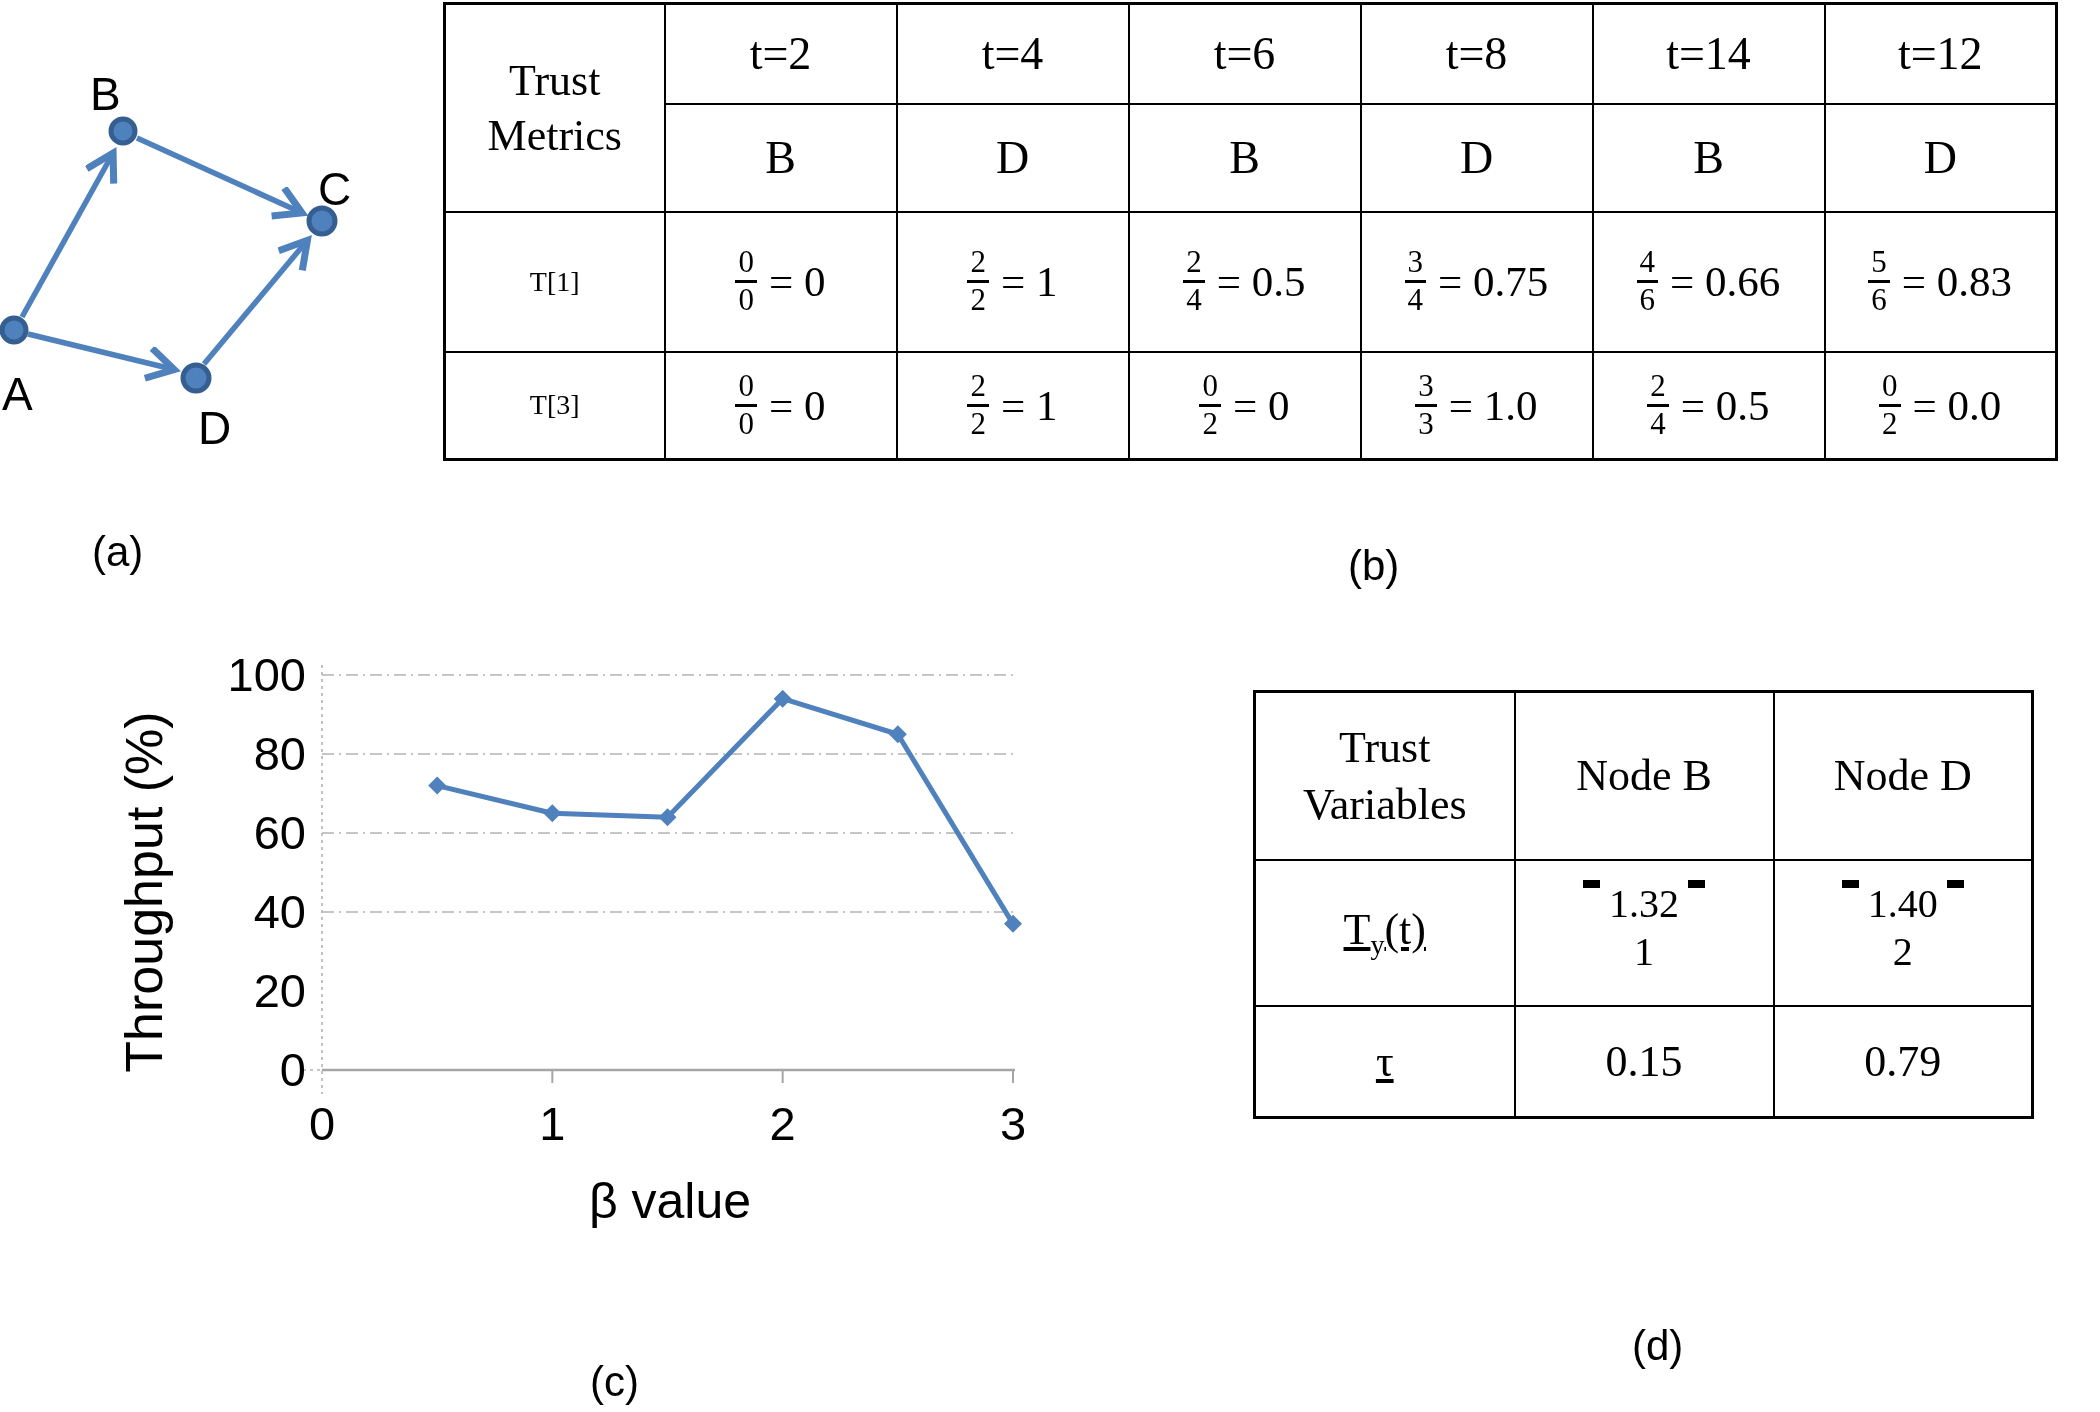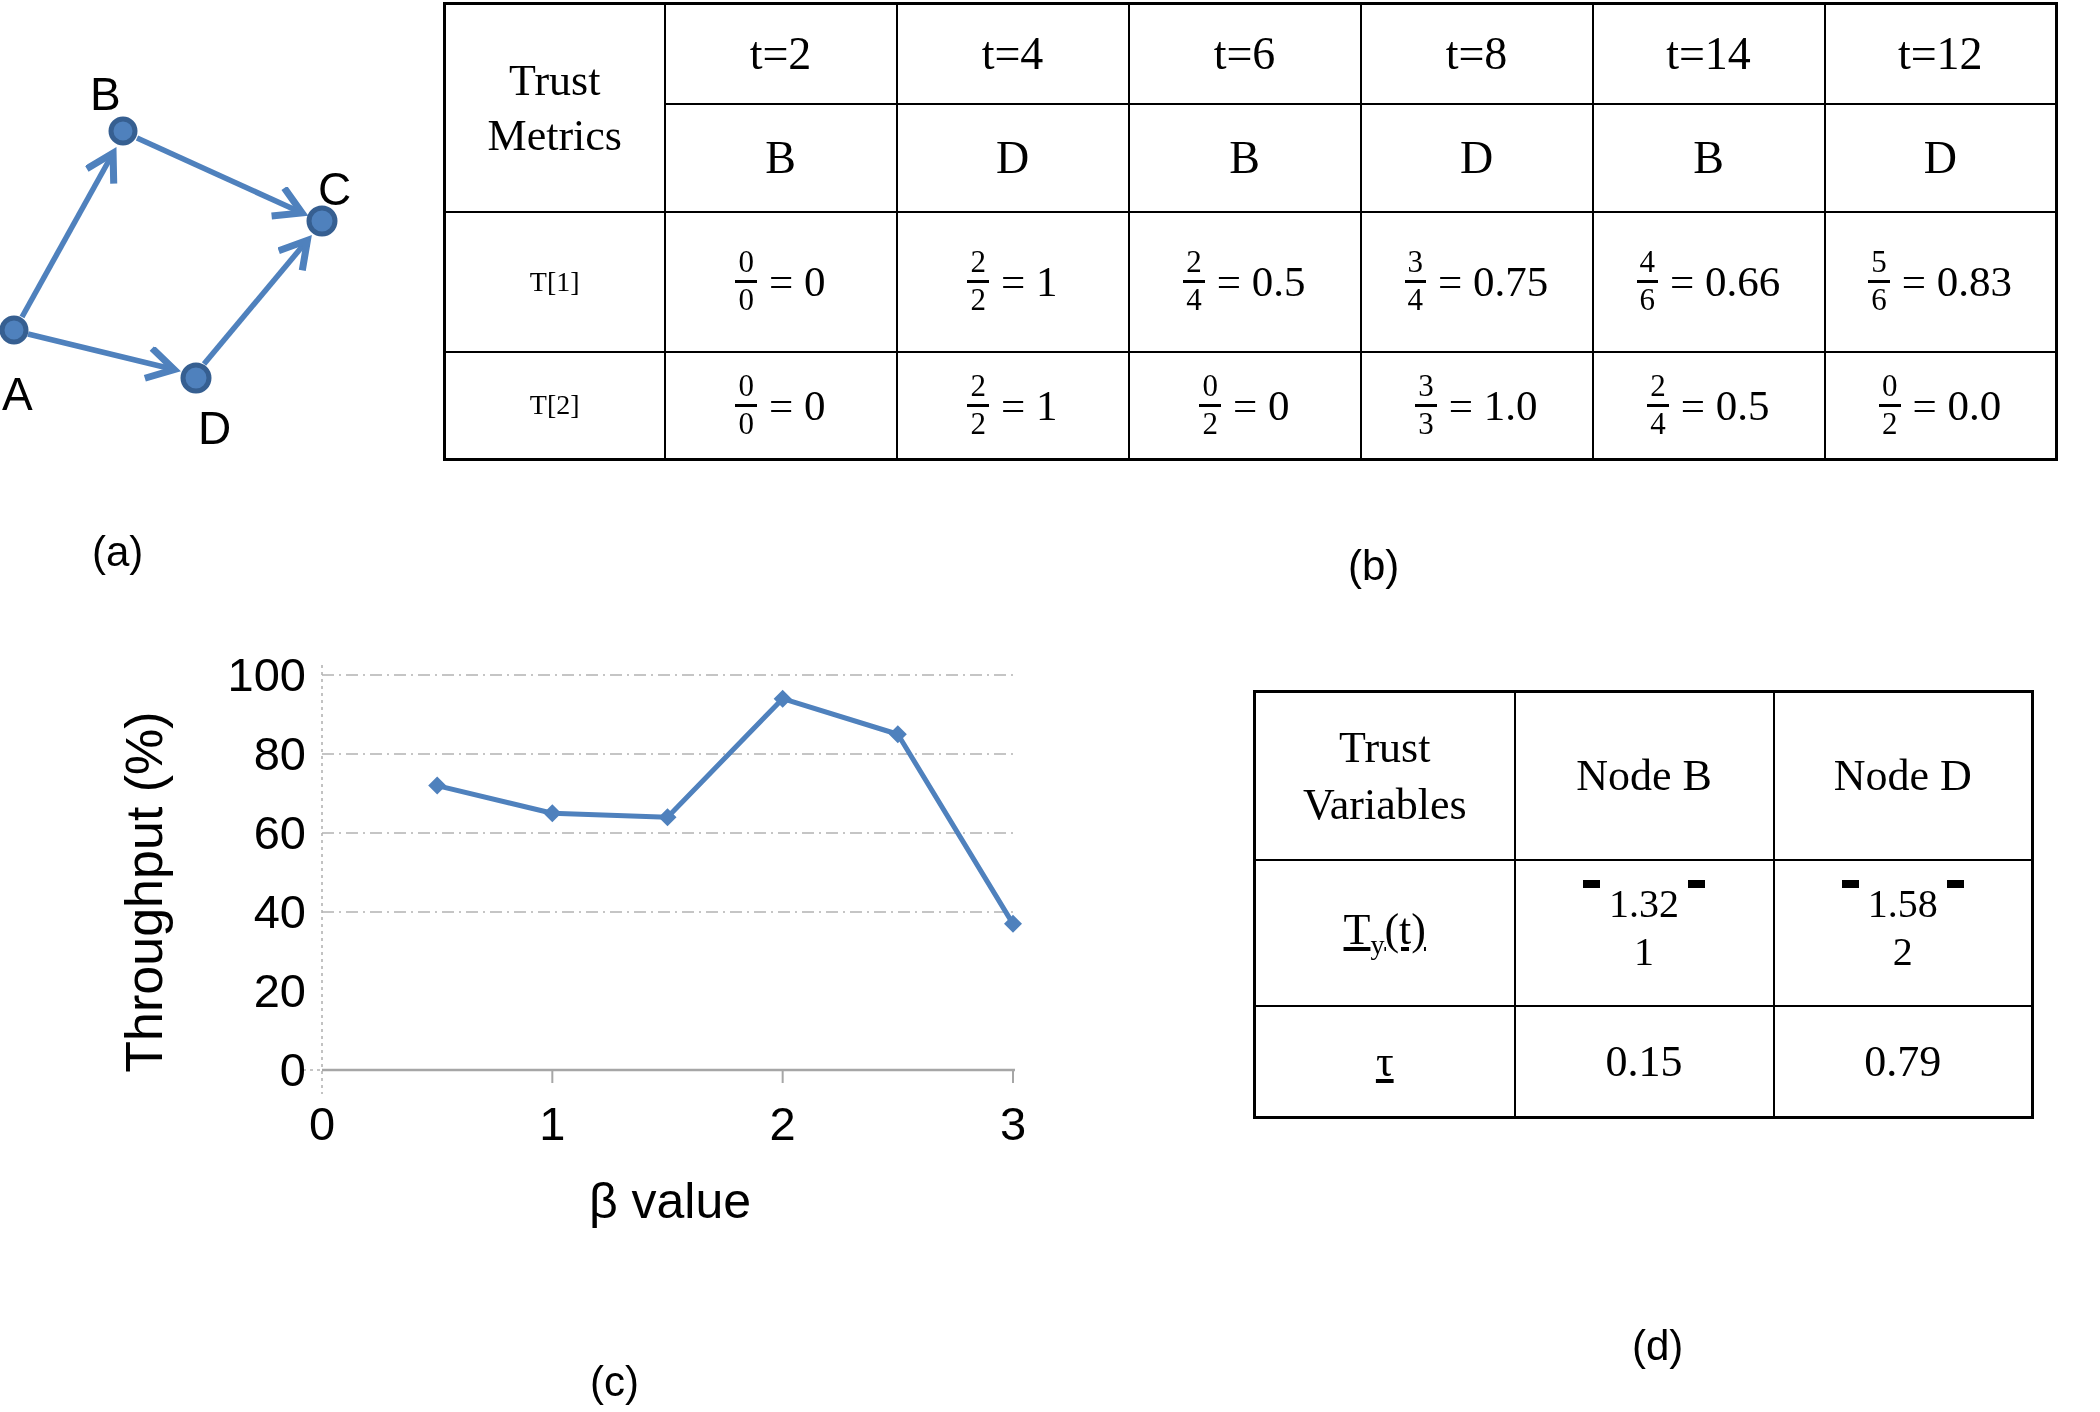--- a/index.html
+++ b/index.html
@@ -148,21 +148,21 @@
           </span></td>
     <td><span class="frac-wrap">
             <span class="frac">
               <span class="num">5</span>
               <span class="den">6</span>
             </span>
             <span class="eq">= 0.83</span>
           </span></td>
   </tr>
   <tr style="height:108px">
-    <td class="rowlab">T[2]</td>
+    <td class="rowlab">T[3]</td>
     <td><span class="frac-wrap">
             <span class="frac">
               <span class="num">0</span>
               <span class="den">0</span>
             </span>
             <span class="eq">= 0</span>
           </span></td>
     <td><span class="frac-wrap">
             <span class="frac">
               <span class="num">2</span>
@@ -265,21 +265,21 @@
               <span>1.32</span>
               <span>1</span>
             </span>
             <span class="mb mb-r"></span>
           </span>
     </td>
     <td>
       <span class="mat">
             <span class="mb mb-l"></span>
             <span class="mvals">
-              <span>1.58</span>
+              <span>1.40</span>
               <span>2</span>
             </span>
             <span class="mb mb-r"></span>
           </span>
     </td>
   </tr>
   <tr style="height:112px">
     <td class="rowlab">τ</td>
     <td class="val">0.15</td>
     <td class="val">0.79</td>

